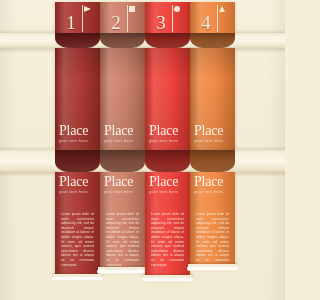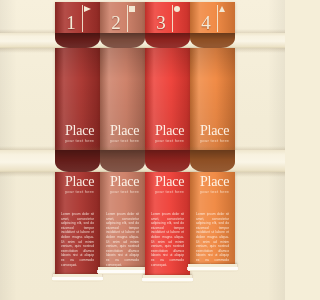--- a/index.html
+++ b/index.html
@@ -120,21 +120,21 @@
   .glyph-circle { width:6px; height:6px; border-radius:50%; background:#f3e8d3; }
   .glyph-tri-up {
     width:0; height:0;
     border-bottom:6px solid #f3e8d3;
     border-left:3.5px solid transparent;
     border-right:3.5px solid transparent;
   }
 
   
   .place-wrap {
-    position:absolute; left:10px; right:4px;
+    position:absolute; left:4px; right:4px;
   }
   .place-main {
     font-family:"Liberation Serif", serif;
     font-size:14px; line-height:15px;
     color:rgba(255,250,240,0.93);
     letter-spacing:-0.2px;
   }
   .place-sub {
     font-size:4.2px; line-height:6px;
     color:rgba(255,248,235,0.70);

